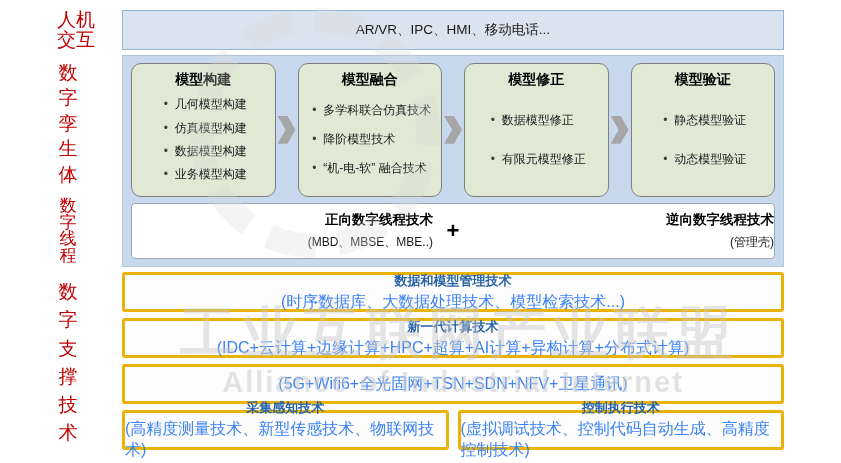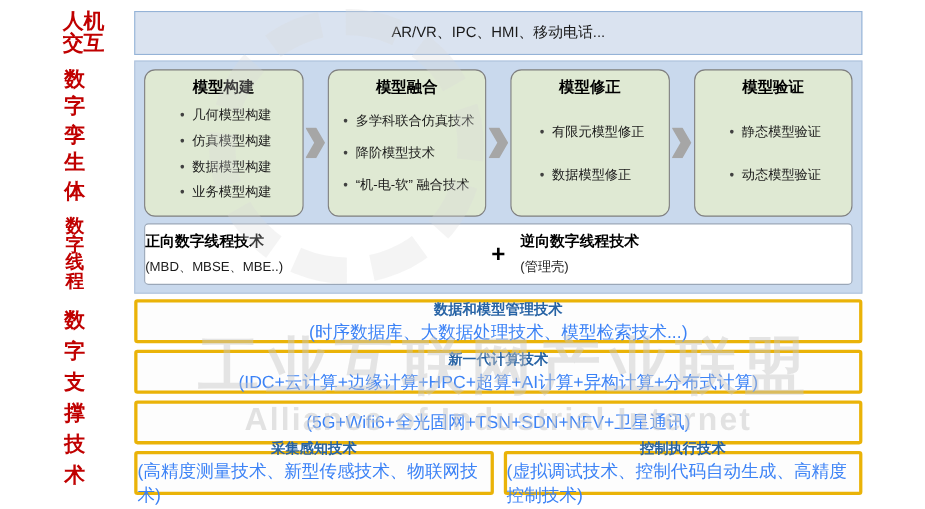--- a/index.html
+++ b/index.html
@@ -13,21 +13,21 @@
     width: 841px;
     height: 463px;
     background: #ffffff;
     overflow: hidden;
   }
 
   
   .side-label {
     position: absolute;
     color: #c00000;
-    font-weight: bold;
+    font-weight: normal;
     text-align: center;
     white-space: pre-line;
     width: 56px;
   }
   .lbl-hmi      { left: 48px; top: 10px;  font-size: 19px; line-height: 20px; }
   .lbl-twin     { left: 40px; top: 60px;  font-size: 19px; line-height: 25.4px; }
   .lbl-thread   { left: 40px; top: 198px; font-size: 17px; line-height: 16.5px; }
   .lbl-support  { left: 40px; top: 278px; font-size: 19px; line-height: 28.3px; }
 
   
@@ -105,21 +105,21 @@
     background: #ffffff;
     border: 1px solid #9aa7b8;
     border-radius: 4px;
     display: flex;
     align-items: center;
   }
   .thread-col {
     flex: 1 1 0;
     display: flex;
     flex-direction: column;
-    align-items: flex-start;
+    align-items: flex-end;
     gap: 5px;
   }
   .thread-title { font-weight: bold; font-size: 13.5px; color: #000; }
   .thread-sub   { font-size: 12px; color: #1a1a1a; }
   .thread-plus  {
     width: 40px;
     text-align: center;
     font-size: 22px;
     font-weight: bold;
     color: #000;
@@ -242,22 +242,22 @@
           <li>降阶模型技术</li>
           <li>“机-电-软” 融合技术</li>
         </ul>
       </div>
 
       <div class="flow-arrow"></div>
 
       <div class="model-box">
         <div class="mb-title">模型修正</div>
         <ul>
+          <li>数据模型修正</li>
           <li>有限元模型修正</li>
-          <li>数据模型修正</li>
         </ul>
       </div>
 
       <div class="flow-arrow"></div>
 
       <div class="model-box">
         <div class="mb-title">模型验证</div>
         <ul>
           <li>静态模型验证</li>
           <li>动态模型验证</li>

